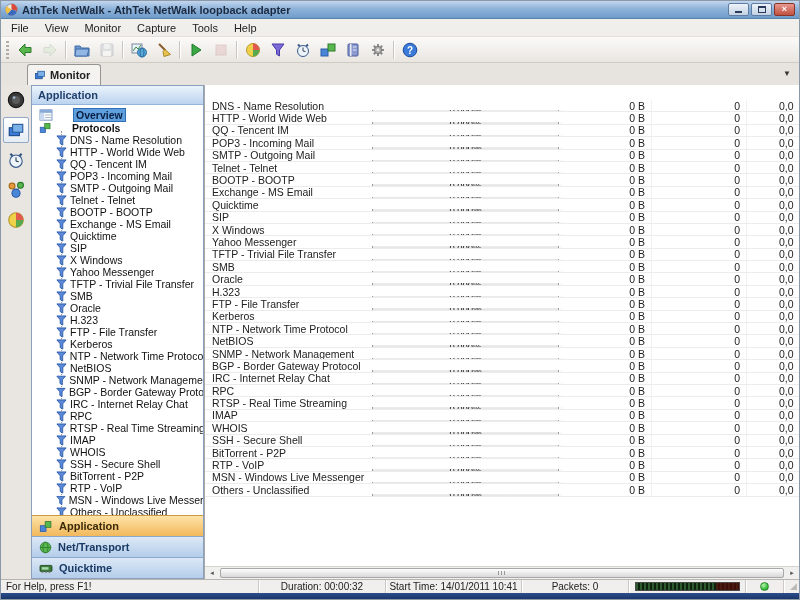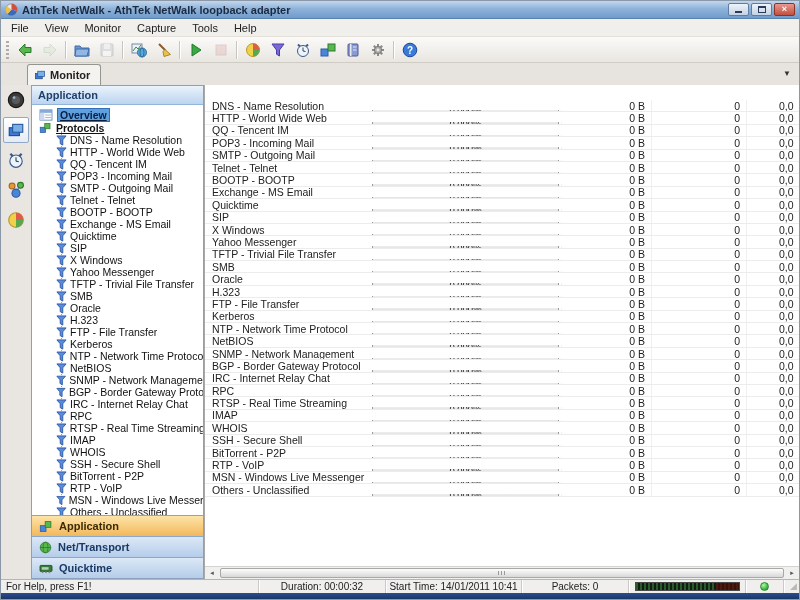--- a/index.html
+++ b/index.html
@@ -50,21 +50,21 @@
   .strip-btn { width:26px; height:26px; display:flex; align-items:center; justify-content:center; border-radius:2px; border:1px solid transparent; }
   .strip-btn.active { background:linear-gradient(#ffffff,#e6ecf4); border-color:#92a8c4; }
 
   .sidebar { position:absolute; left:30px; top:0; bottom:0; width:173px; background:#fff;
     border:1px solid #8aa0bc; display:flex; flex-direction:column; }
   .sidebar-header { height:19px; flex:none; background:linear-gradient(#eaf3fc,#bcd4ef);
     border-bottom:1px solid #93b3d8; font-size:11px; font-weight:bold; color:#20406e;
     display:flex; align-items:center; padding-left:6px; }
   .tree { flex:1; overflow:hidden; padding-top:3px; font-size:10.5px; color:#111; position:relative; }
   .tree-row { height:13px; display:flex; align-items:center; white-space:nowrap; }
-  .tree-row .lbl { margin-left:4px;text-decoration:underline; }
+  .tree-row .lbl { margin-left:20px; }
   .tree-row.selected .lbl { background:#5f9fdd; border:1px solid #2f6fb5; color:#071f42; padding:0 2px; font-weight:bold; }
   .tree-row.bold { font-weight:bold; }
   .tree-top { padding-left:7px; }
   .tree-children { position:relative; }
   .tree-children::before { content:''; position:absolute; left:29px; top:-3px; bottom:5px;
     border-left:1px dotted #9a9a9a; }
   .tree-child { height:12px; display:flex; align-items:center; padding-left:24px; white-space:nowrap; position:relative; }
   .tree-child .lbl { margin-left:3px; overflow:hidden; }
 
   .nav-btn { flex:none; height:21px; border-top:1px solid #8aa8cc;

